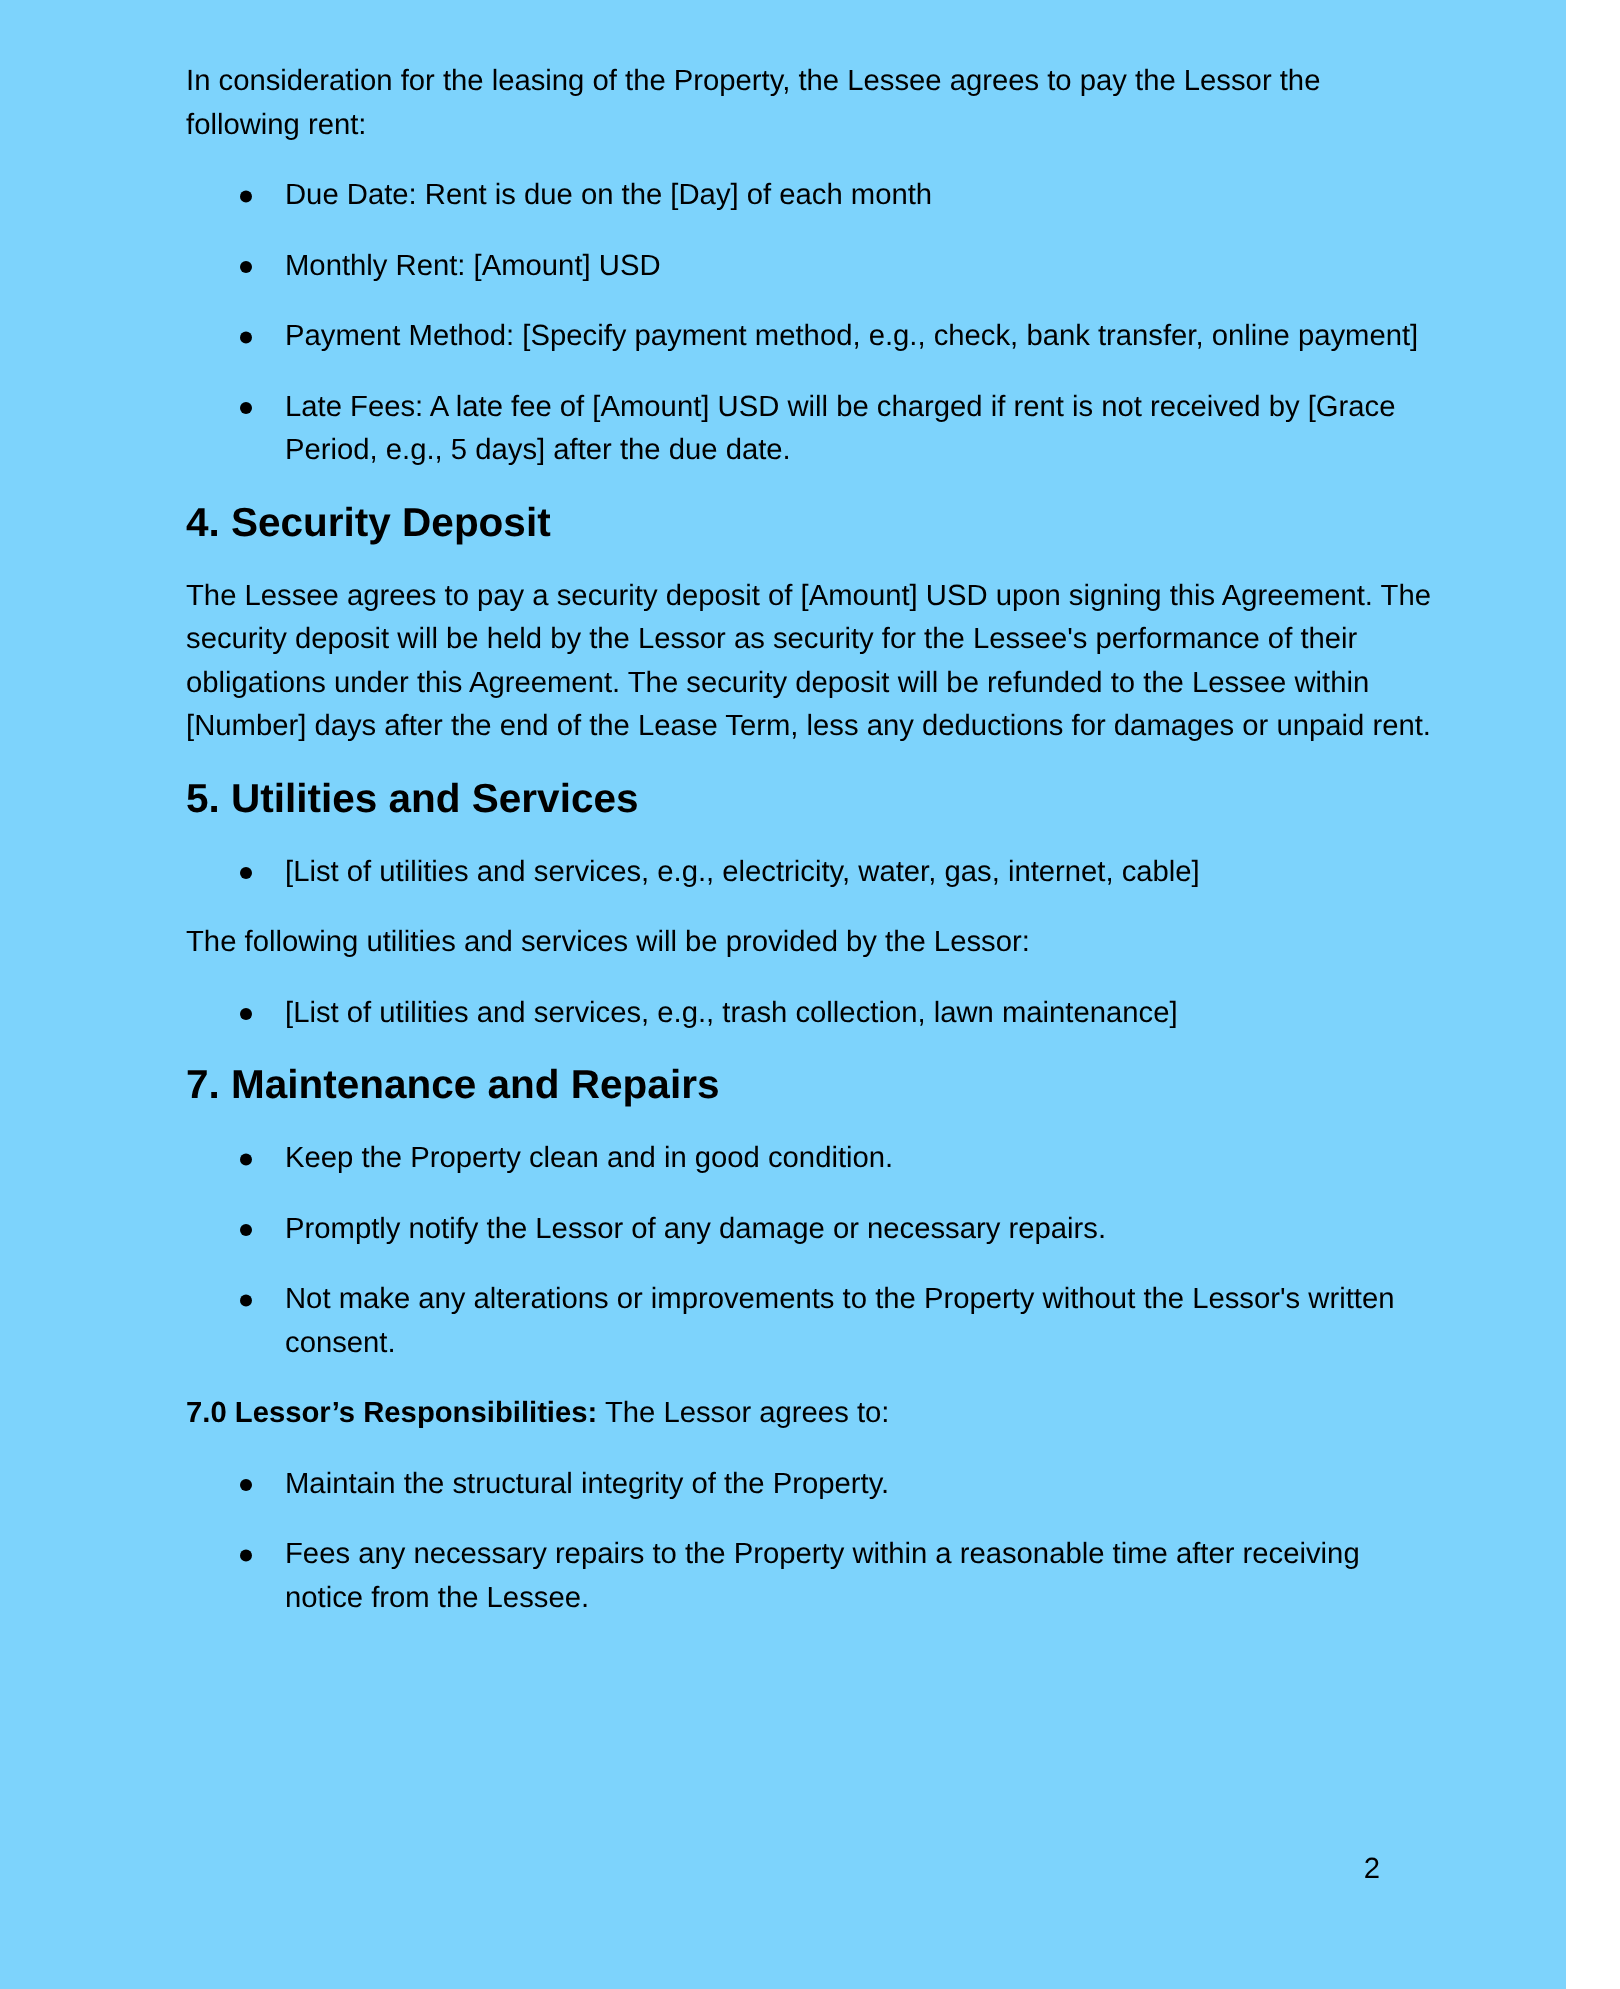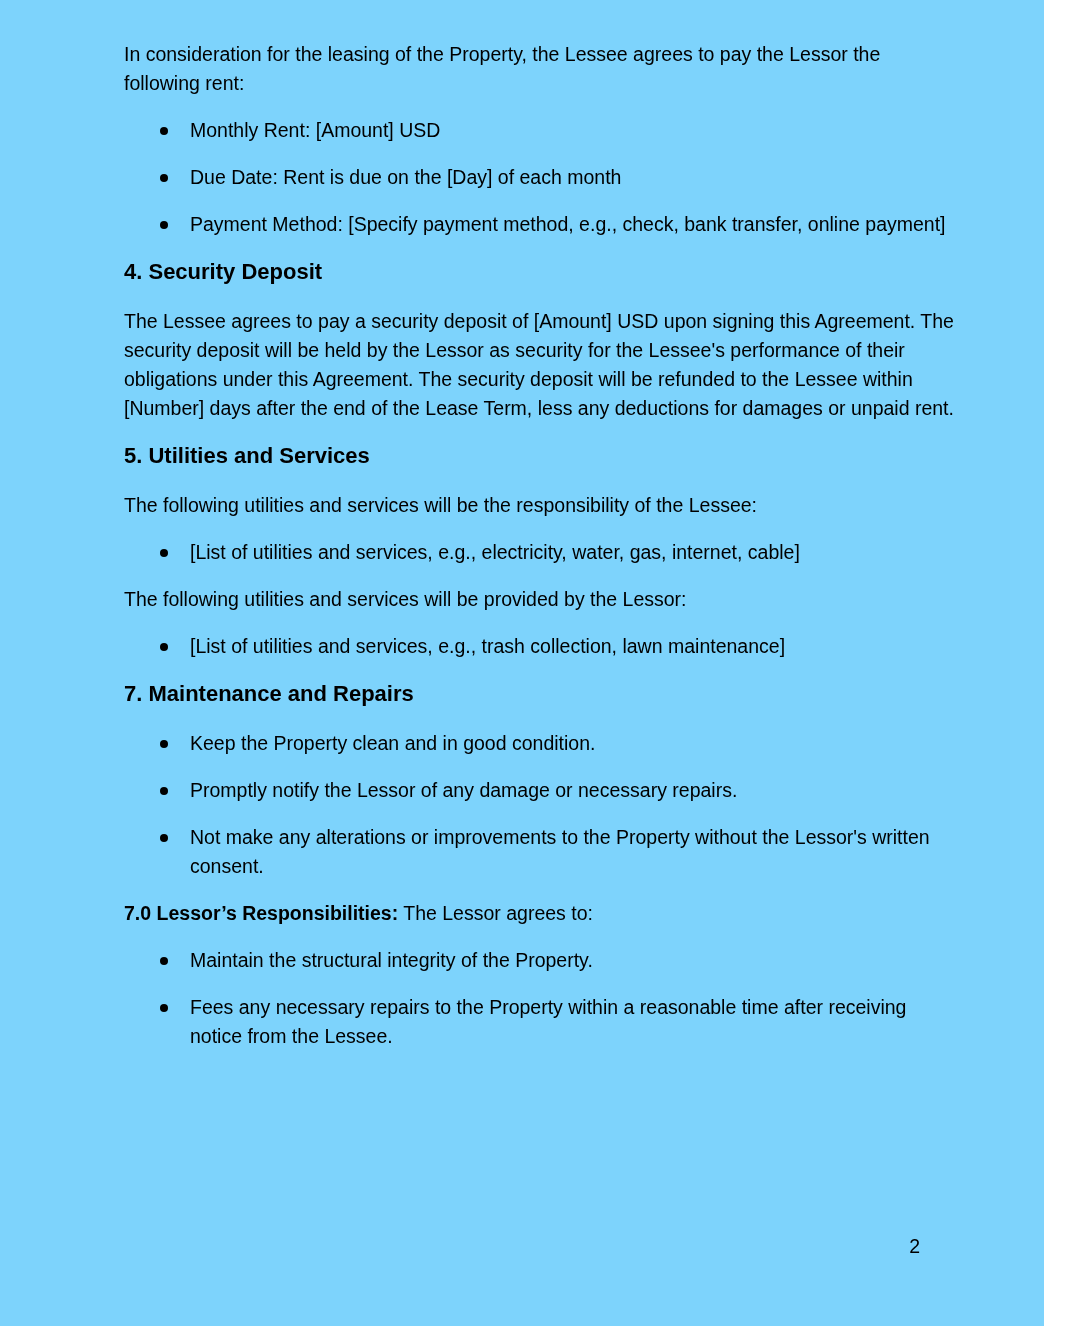--- a/index.html
+++ b/index.html
@@ -21,21 +21,21 @@
     top: 40px;
     left: 124px;
     width: 832px;
     font-size: 19.5px;
     line-height: 29px;
   }
   p {
     margin: 0 0 18px 0;
   }
   h2 {
-    font-size: 22px;
+    font-size: 27px;
     line-height: 30px;
     font-weight: bold;
     margin: 0 0 20px 0;
   }
   ul {
     list-style: none;
     margin: 0;
     padding: 0;
   }
   li {
@@ -67,30 +67,30 @@
 </style>
 </head>
 <body>
 
 <div class="page">
   <div class="content">
 
     <p>In consideration for the leasing of the Property, the Lessee agrees to pay the Lessor the following rent:</p>
 
     <ul>
+      <li>Due Date: Rent is due on the [Day] of each month</li>
       <li>Monthly Rent: [Amount] USD</li>
-      <li>Due Date: Rent is due on the [Day] of each month</li>
       <li>Payment Method: [Specify payment method, e.g., check, bank transfer, online payment]</li>
+      <li>Late Fees: A late fee of [Amount] USD will be charged if rent is not received by [Grace Period, e.g., 5 days] after the due date.</li>
     </ul>
 
     <h2>4. Security Deposit</h2>
     <p>The Lessee agrees to pay a security deposit of [Amount] USD upon signing this Agreement. The security deposit will be held by the Lessor as security for the Lessee's performance of their obligations under this Agreement. The security deposit will be refunded to the Lessee within [Number] days after the end of the Lease Term, less any deductions for damages or unpaid rent.</p>
 
     <h2>5. Utilities and Services</h2>
-    <p>The following utilities and services will be the responsibility of the Lessee:</p>
     <ul>
       <li>[List of utilities and services, e.g., electricity, water, gas, internet, cable]</li>
     </ul>
     <p>The following utilities and services will be provided by the Lessor:</p>
     <ul>
       <li>[List of utilities and services, e.g., trash collection, lawn maintenance]</li>
     </ul>
 
     <h2>7. Maintenance and Repairs</h2>
 

